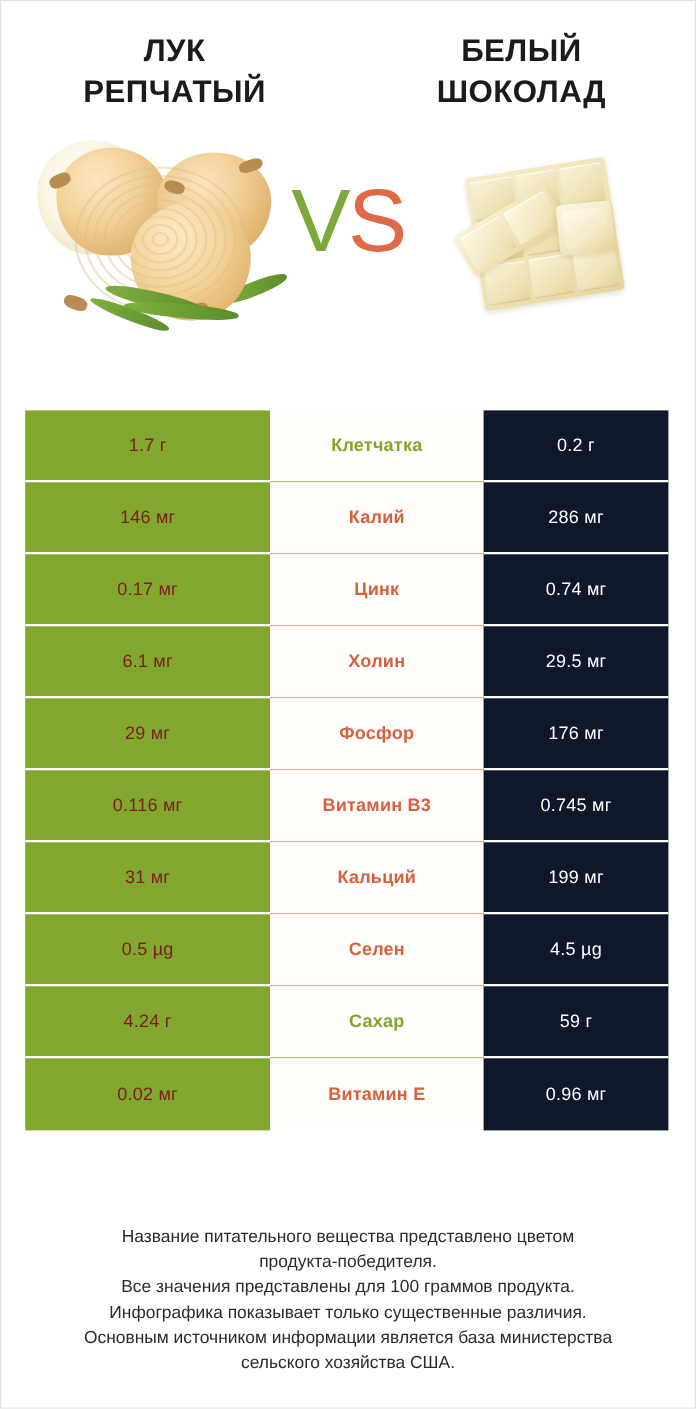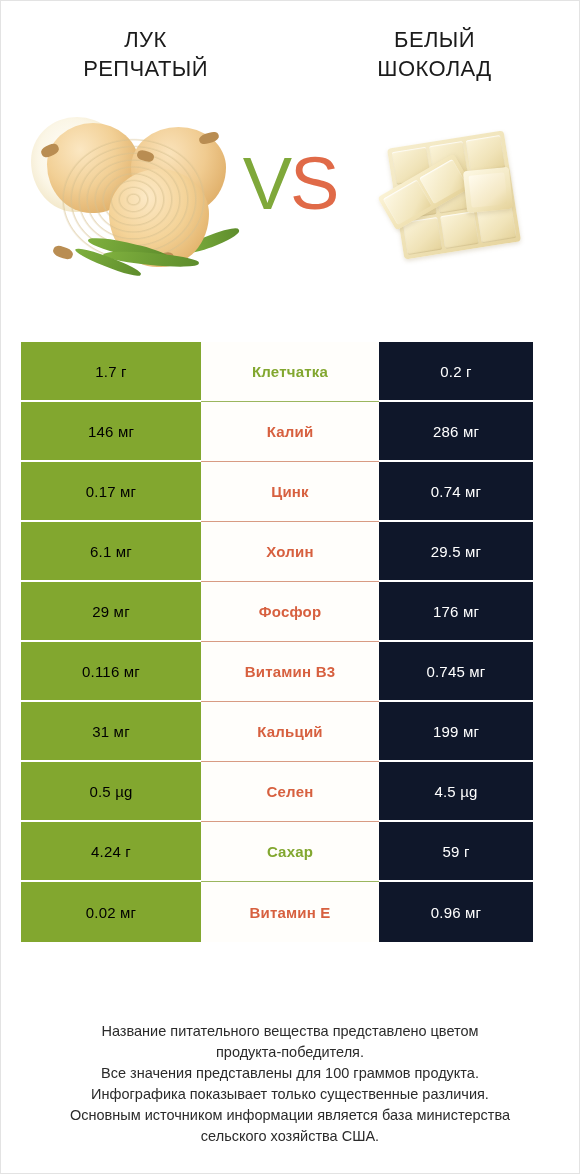--- a/index.html
+++ b/index.html
@@ -22,25 +22,25 @@
 
   
   .headers {
     display: flex;
     padding: 24px 0 0 0;
     height: 108px;
   }
   .head-col {
     flex: 1 1 50%;
     text-align: center;
-    font-size: 22px;
+    font-size: 26px;
     line-height: 1.32;
     letter-spacing: 0.4px;
     color: #1b1b1b;
-    font-weight: 400;
+    font-weight: 700;
     text-transform: uppercase;
   }
   .head-col .l1 { display: block; }
   .head-col .l2 { display: block; }
 
   
   .hero {
     position: relative;
     height: 195px;
   }
@@ -76,23 +76,23 @@
     align-items: stretch;
   }
   .cell {
     display: flex;
     align-items: center;
     justify-content: center;
     font-size: 15px;
     letter-spacing: 0.2px;
   }
   .cell-left {
-    width: 180px;
+    width: 204px;
     background: #82a72f;
-    color: #000000;
+    color: #7f1d1d;
     border-bottom: 2px solid #ffffff;
     text-align: center;
   }
   .cell-right {
     width: 154px;
     background: #0f172a;
     color: #ffffff;
     border-bottom: 2px solid #ffffff;
   }
   .cell-mid {

